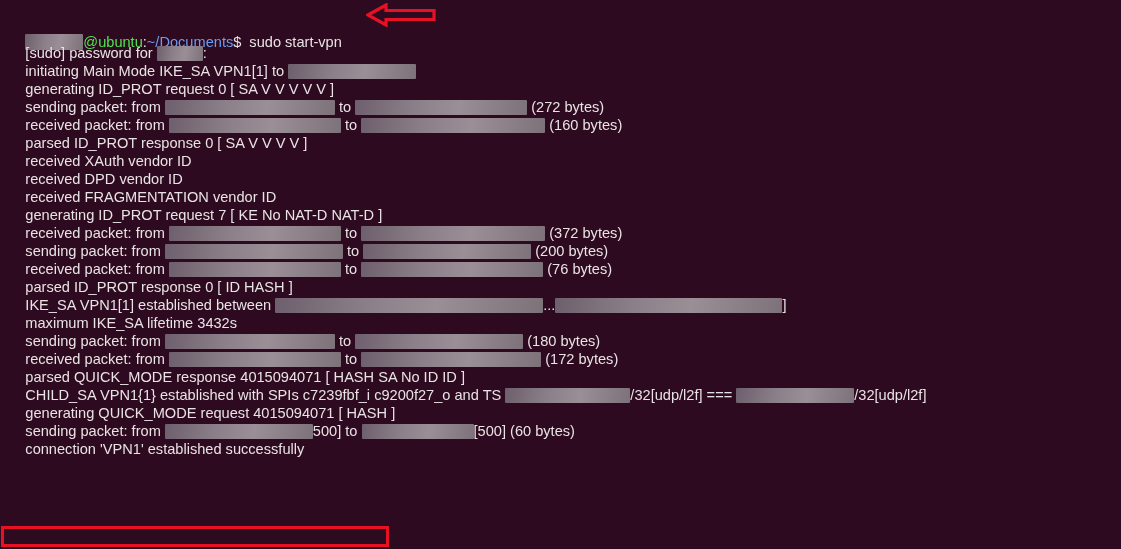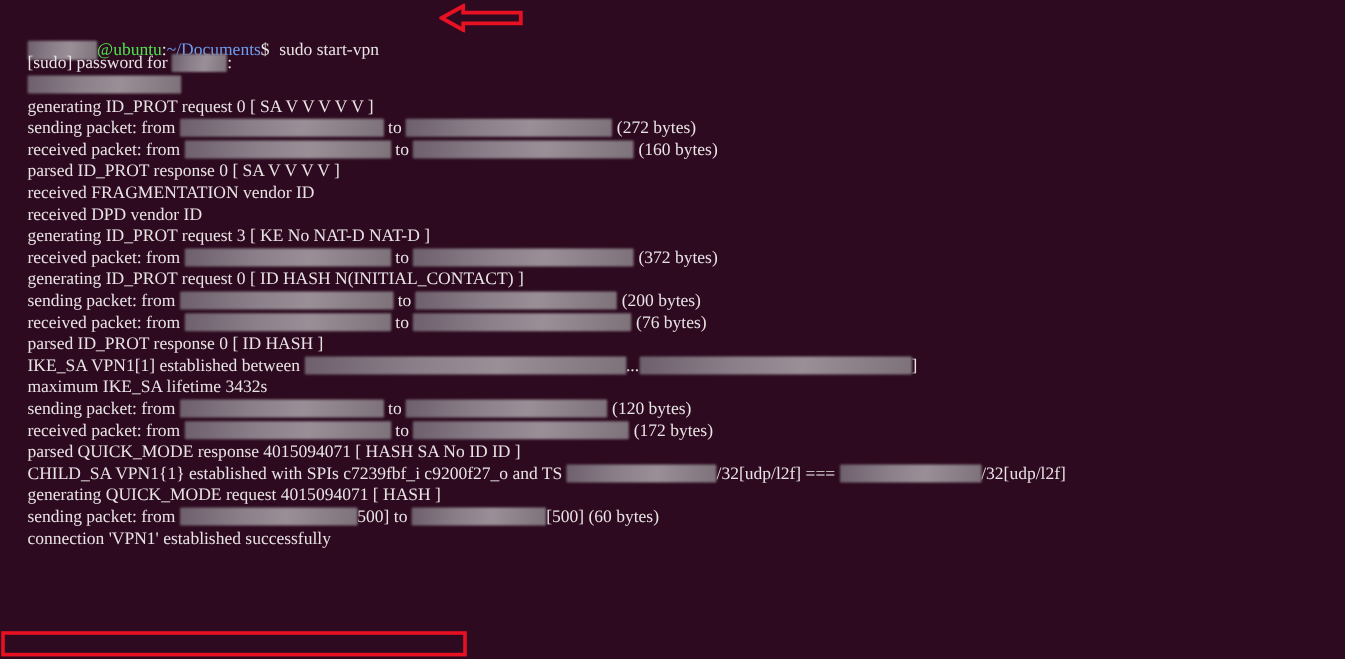--- a/index.html
+++ b/index.html
@@ -6,21 +6,21 @@
     margin: 0;
     padding: 0;
     background: #2d0a1f;
   }
   #terminal {
     position: relative;
     width: 1100px;
     height: 549px;
     background: #2d0a1f;
     overflow: hidden;
-    font-family: Liberation Serif, serif;
+    font-family: Liberation Sans, sans-serif;
     font-size: 14.6px;
     line-height: 18px;
     color: #e8e3e4;
     -webkit-font-smoothing: antialiased;
   }
   .screen {
     position: absolute;
     left: 0;
     top: 0;
     width: 1121px;
@@ -88,59 +88,59 @@
 
     <div class="line first" style="height:26px;line-height:28px;">
       <span class="redact" style="width:58px;height:16px;margin-left:0px;"></span><span class="seg c-green">@ubuntu</span><span class="seg c-white">:</span><span class="seg c-blue">~/Documents</span><span class="seg c-white">$</span><span class="seg c-white" style="padding-left:8px;">sudo start-vpn</span>
     </div>
 
     <div class="line">
       <span class="seg">[sudo] password for </span><span class="redact" style="width:46px;"></span><span class="seg">:</span>
     </div>
 
     <div class="line">
-      <span class="redact" style="width:128px;"></span>
+      <span class="seg">initiating Main Mode IKE_SA VPN1[1] to </span><span class="redact" style="width:128px;"></span>
     </div>
 
     <div class="line">
       <span class="seg">generating ID_PROT request 0 [ SA V V V V V ]</span>
     </div>
 
     <div class="line">
       <span class="seg">sending packet: from </span><span class="redact" style="width:170px;"></span><span class="seg"> to </span><span class="redact" style="width:172px;"></span><span class="seg"> (272 bytes)</span>
     </div>
 
     <div class="line">
       <span class="seg">received packet: from </span><span class="redact" style="width:172px;"></span><span class="seg"> to </span><span class="redact" style="width:184px;"></span><span class="seg"> (160 bytes)</span>
     </div>
 
     <div class="line">
       <span class="seg">parsed ID_PROT response 0 [ SA V V V V ]</span>
     </div>
 
     <div class="line">
+      <span class="seg">received XAuth vendor ID</span>
+    </div>
+    <div class="line">
+      <span class="seg">received DPD vendor ID</span>
+    </div>
+    <div class="line">
       <span class="seg">received FRAGMENTATION vendor ID</span>
     </div>
-    <div class="line">
-      <span class="seg">received DPD vendor ID</span>
-    </div>
-
-    <div class="line">
-      <span class="seg">generating ID_PROT request 3 [ KE No NAT-D NAT-D ]</span>
+
+    <div class="line">
+      <span class="seg">generating ID_PROT request 7 [ KE No NAT-D NAT-D ]</span>
     </div>
 
 
     <div class="line">
       <span class="seg">received packet: from </span><span class="redact" style="width:172px;"></span><span class="seg"> to </span><span class="redact" style="width:184px;"></span><span class="seg"> (372 bytes)</span>
     </div>
 
 
-    <div class="line">
-      <span class="seg">generating ID_PROT request 0 [ ID HASH N(INITIAL_CONTACT) ]</span>
-    </div>
 
     <div class="line">
       <span class="seg">sending packet: from </span><span class="redact" style="width:178px;"></span><span class="seg"> to </span><span class="redact" style="width:168px;"></span><span class="seg"> (200 bytes)</span>
     </div>
 
     <div class="line">
       <span class="seg">received packet: from </span><span class="redact" style="width:172px;"></span><span class="seg"> to </span><span class="redact" style="width:182px;"></span><span class="seg"> (76 bytes)</span>
     </div>
 
     <div class="line">
@@ -151,21 +151,21 @@
       <span class="seg">IKE_SA VPN1[1] established between </span><span class="redact" style="width:268px;"></span><span class="seg">...</span><span class="redact" style="width:227px;"></span><span class="seg">]</span>
     </div>
 
 
     <div class="line">
       <span class="seg">maximum IKE_SA lifetime 3432s</span>
     </div>
 
 
     <div class="line">
-      <span class="seg">sending packet: from </span><span class="redact" style="width:170px;"></span><span class="seg"> to </span><span class="redact" style="width:168px;"></span><span class="seg"> (120 bytes)</span>
+      <span class="seg">sending packet: from </span><span class="redact" style="width:170px;"></span><span class="seg"> to </span><span class="redact" style="width:168px;"></span><span class="seg"> (180 bytes)</span>
     </div>
 
     <div class="line">
       <span class="seg">received packet: from </span><span class="redact" style="width:172px;"></span><span class="seg"> to </span><span class="redact" style="width:180px;"></span><span class="seg"> (172 bytes)</span>
     </div>
 
     <div class="line">
       <span class="seg">parsed QUICK_MODE response 4015094071 [ HASH SA No ID ID ]</span>
     </div>
 

